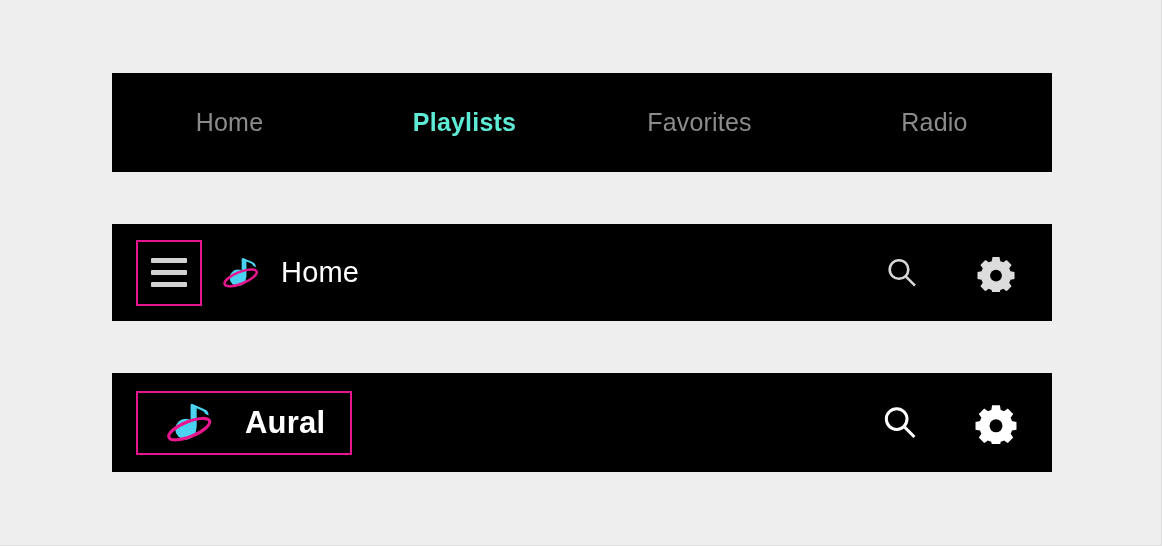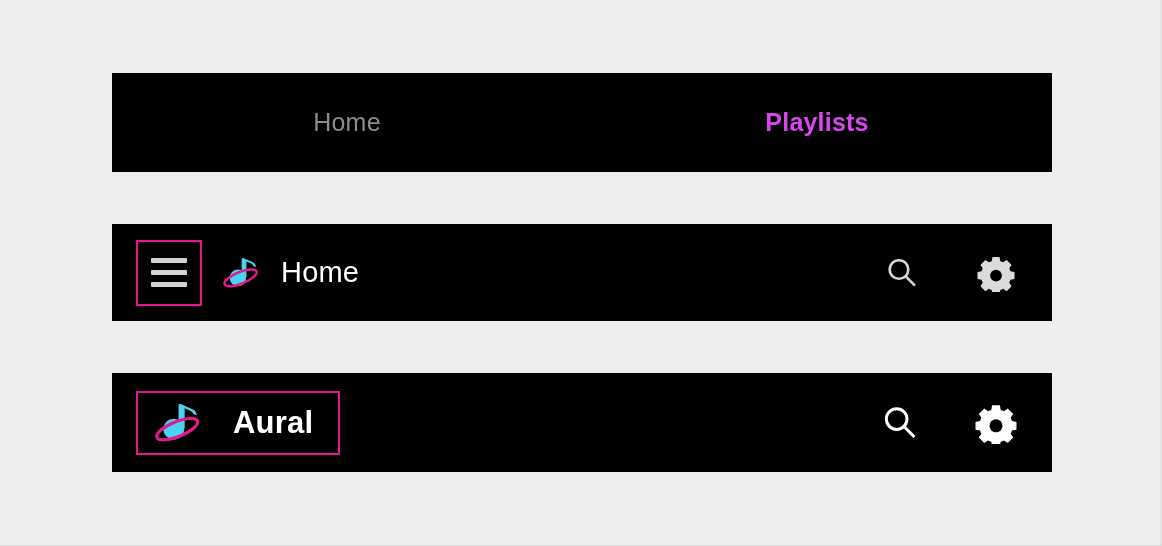--- a/index.html
+++ b/index.html
@@ -46,21 +46,21 @@
     flex: 1 1 0;
     text-align: center;
     font-size: 25px;
     line-height: 1;
     letter-spacing: 0.2px;
     color: #8b8b8b;
     font-weight: 400;
     user-select: none;
   }
   .nav-item.active {
-    color: #d946ef;
+    color: #5eead4;
     font-weight: 700;
   }
 
   
   #app-bar {
     left: 112px;
     top: 224px;
     width: 940px;
     height: 97px;
     display: flex;
@@ -125,21 +125,21 @@
     display: flex;
     align-items: center;
   }
   .brand-box {
     margin-left: 24px;
     height: 64px;
     border: 2px solid #e8168e;
     box-sizing: border-box;
     display: flex;
     align-items: center;
-    padding-left: 13px;
+    padding-left: 25px;
     padding-right: 25px;
     flex: 0 0 auto;
   }
   .brand-name {
     margin-left: 26px;
     color: #ffffff;
     font-size: 31px;
     font-weight: 700;
     letter-spacing: 0.2px;
     line-height: 1;
@@ -150,20 +150,22 @@
   #brand-bar .icon-btn.gear-btn   { width: 50px; height: 50px; margin-left: 46px; margin-right: 31px; }
 </style>
 </head>
 <body>
 
 <div class="canvas">
 
   <div class="bar" id="nav-bar">
     <div class="nav-item">Home</div>
     <div class="nav-item active">Playlists</div>
+    <div class="nav-item">Favorites</div>
+    <div class="nav-item">Radio</div>
   </div>
 
   <div class="bar" id="app-bar">
 
     <div class="menu-button">
       <span class="mbar"></span>
       <span class="mbar"></span>
       <span class="mbar"></span>
     </div>
 

